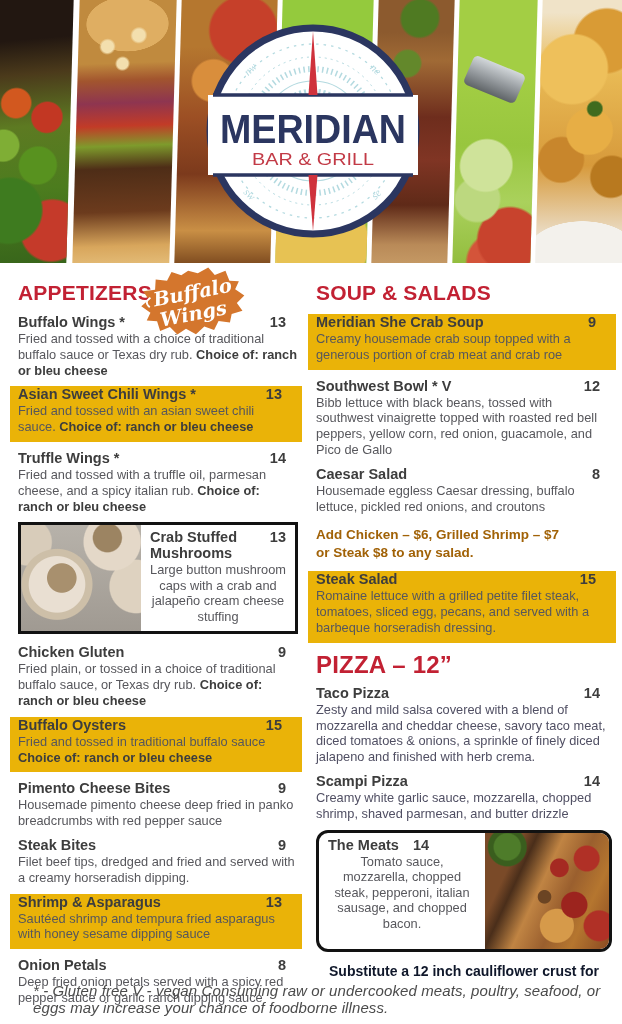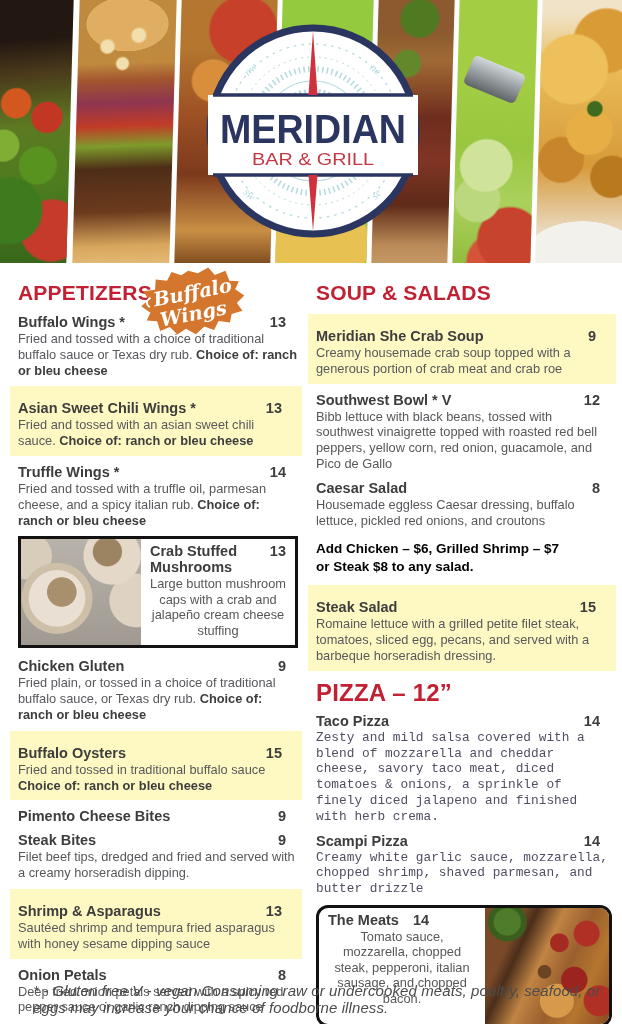--- a/index.html
+++ b/index.html
@@ -65,23 +65,23 @@
   .col-r{width:296px;flex:none;}
   h2{font-size:21px;letter-spacing:.2px;color:#c22133;margin:0 0 9px;font-weight:bold;}
   h2.pz-head{font-size:24px;margin:4px 0 6px;}
   .badge{position:absolute;left:118px;top:-16px;width:112px;height:74px;}
   .item{margin:0 0 8px;}
   .row{display:flex;justify-content:space-between;align-items:baseline;}
   .nm{font-weight:bold;font-size:14.5px;color:#3d3d3d;}
   .pr{font-weight:bold;font-size:14.5px;color:#3d3d3d;padding-right:12px;}
   .ds{margin:1px 0 0;font-size:12.8px;line-height:15.8px;color:#57575c;}
   .ds b{color:#3d3d3d;}
-  .col-r .pz .ds{color:#504f63;font-family:Liberation Mono, monospace;}
-  .shaded{background:#fef9c3;padding:14px 8px 7px;margin-left:-8px;margin-right:-4px;}
-  .addnote{font-weight:bold;color:#000000;font-size:13.5px;line-height:17.5px;margin:12px 0 10px;}
+  .col-r .pz .ds{color:#504f63;}
+  .shaded{background:#eab308;padding:0 8px 7px;margin-left:-8px;margin-right:-4px;}
+  .addnote{font-weight:bold;color:#a16207;font-size:13.5px;line-height:17.5px;margin:12px 0 10px;}
   
   .feature{border:3px solid #121212;display:flex;background:#fff;margin:2px 0 10px;overflow:hidden;}
   .feature .ftxt{padding:4px 9px 6px;}
   .frow{display:flex;align-items:baseline;}
   .frow .pr{padding:0;margin-left:auto;}
   .feature .ds{line-height:15.5px;text-align:center;}
   .crab{height:106px;}
   .crab .photo{width:120px;flex:none;background:
       radial-gradient(circle at 34% 50%, #a8906e 0 15%, transparent 16%),
       radial-gradient(circle at 30% 56%, #e9dfd2 0 27%, #cdbfa8 28% 34%, transparent 35%),
@@ -211,20 +211,21 @@
           <span class="pr">15</span>
         </div>
       <p class="ds"><span>Fried and tossed in traditional buffalo sauce </span><b>Choice of: ranch or bleu cheese</b></p>
     </div>
 
     <div class="item">
       <div class="row">
           <span class="nm">Pimento Cheese Bites</span>
           <span class="pr">9</span>
         </div>
+      <p class="ds"><span>Housemade pimento cheese deep fried in panko breadcrumbs with red pepper sauce</span></p>
     </div>
 
     <div class="item">
       <div class="row">
           <span class="nm">Steak Bites</span>
           <span class="pr">9</span>
         </div>
       <p class="ds"><span>Filet beef tips, dredged and fried and served with a creamy horseradish dipping.</span></p>
     </div>
 

